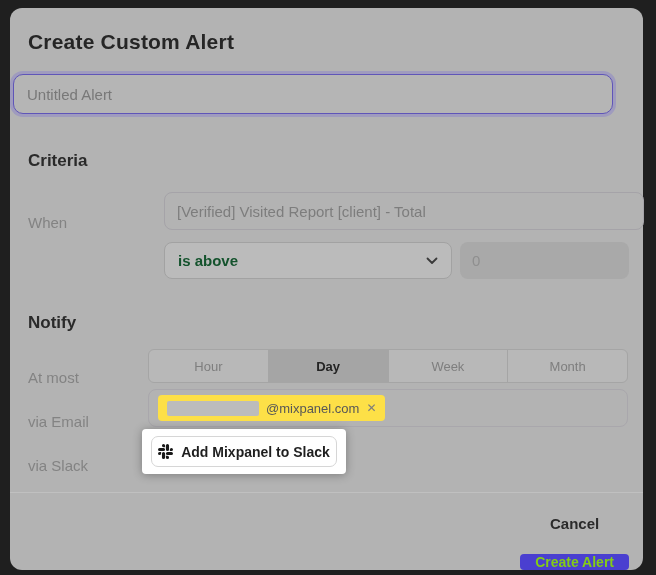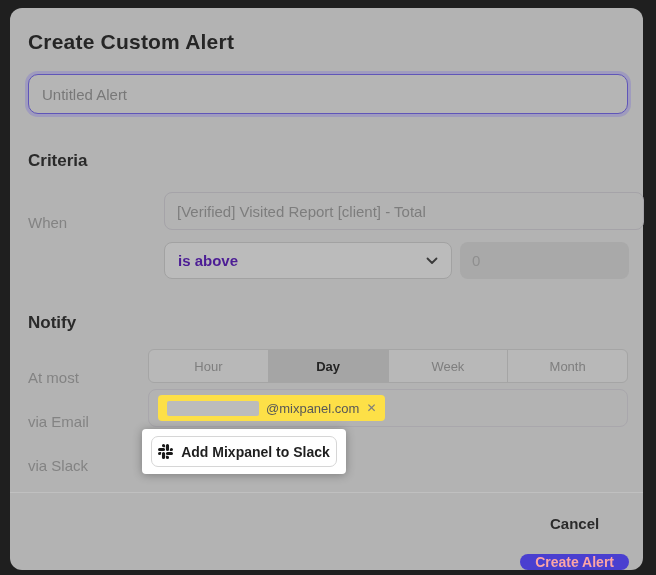--- a/index.html
+++ b/index.html
@@ -16,21 +16,21 @@
     width: 633px; height: 562px;
     background: #b3b3b3;
     border-radius: 12px;
   }
   .dialog-title {
     position: absolute; left: 18px; top: 22px;
     font-size: 21px; font-weight: 700; color: #262626;
     letter-spacing: 0.2px;
   }
   .name-input {
-    position: absolute; left: 18px; top: 66px;
+    position: absolute; left: 3px; top: 66px;
     width: 600px; height: 40px;
     background: #b5b5b5;
     border: 1.5px solid #5f55b8;
     border-radius: 10px;
     box-shadow: 0 0 0 3px rgba(136, 127, 203, 0.45);
     padding: 0 13px;
     font-size: 15px; color: #4a4a4a;
     font-family: "Liberation Sans", sans-serif;
     outline: none;
   }
@@ -55,21 +55,21 @@
     left: 138px; top: 184px; width: 480px; height: 38px;
     border: 1px solid #a5a3a8;
     padding: 0 12px;
     color: #7d7d7d;
   }
   .operator-select {
     left: 138px; top: 234px; width: 288px; height: 37px;
     background: #bbbbbb;
     border: 1px solid #a2a2a2;
     padding: 0 13px;
-    color: #4c1d95; font-weight: 700;
+    color: #14532d; font-weight: 700;
     justify-content: space-between;
     cursor: pointer;
   }
   .threshold-field {
     left: 434px; top: 234px; width: 169px; height: 37px;
     background: #a9a9a9;
     padding: 0 12px;
     color: #8f8f8f;
   }
   .segmented {
@@ -152,24 +152,24 @@
   }
   .cancel-btn {
     background: none; border: none;
     font-family: "Liberation Sans", sans-serif;
     font-size: 15px; font-weight: 700; color: #2b2b2b;
     cursor: pointer;
   }
   .submit-btn {
     height: 30px;
     background: #4a3fd0;
-    border: none; border-radius: 14px;
+    border: none; border-radius: 4px;
     padding: 0 15px;
     font-family: "Liberation Sans", sans-serif;
-    font-size: 14px; font-weight: 700; color: #fca5a5;
+    font-size: 14px; font-weight: 700; color: #84cc16;
     cursor: pointer;
   }
   .chevron-icon { flex: 0 0 auto; }
 </style>
 </head>
 <body>
 
 <div class="modal">
 
   <div class="dialog-title">Create Custom Alert</div>

